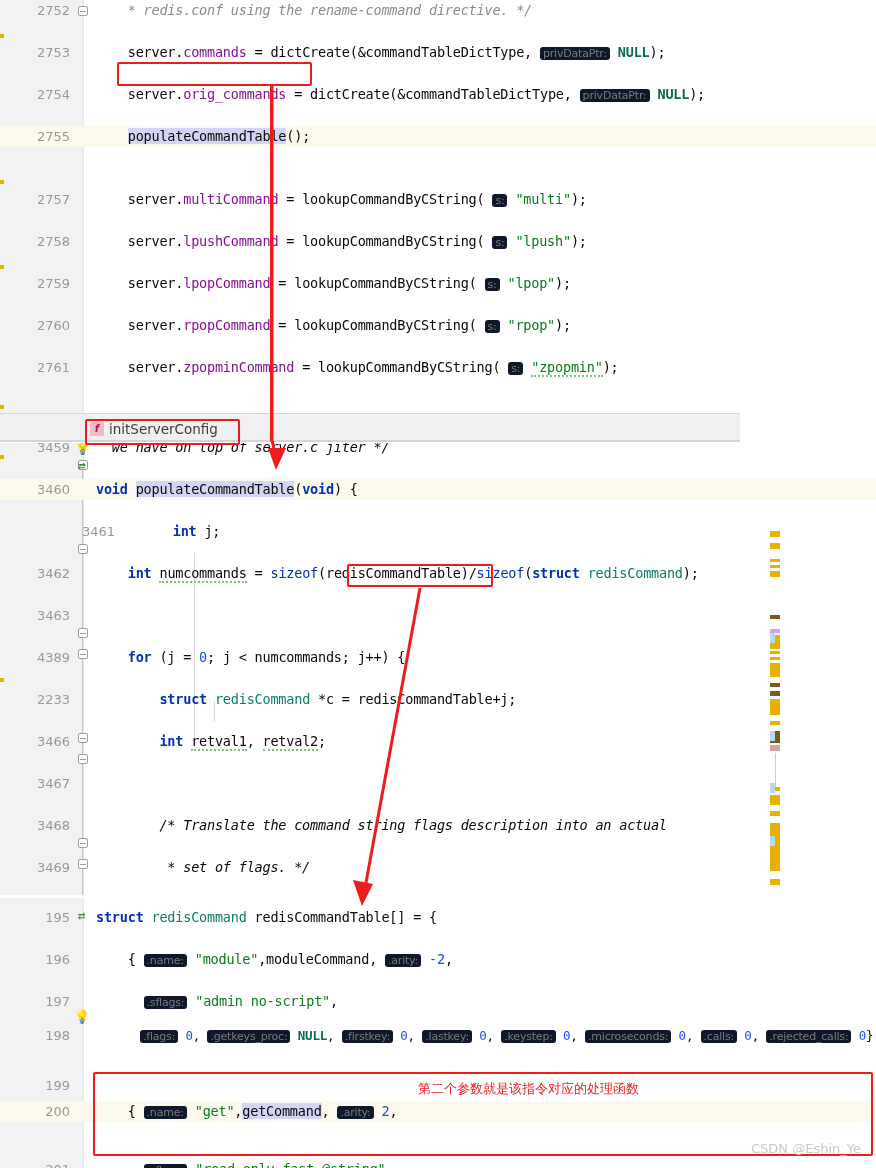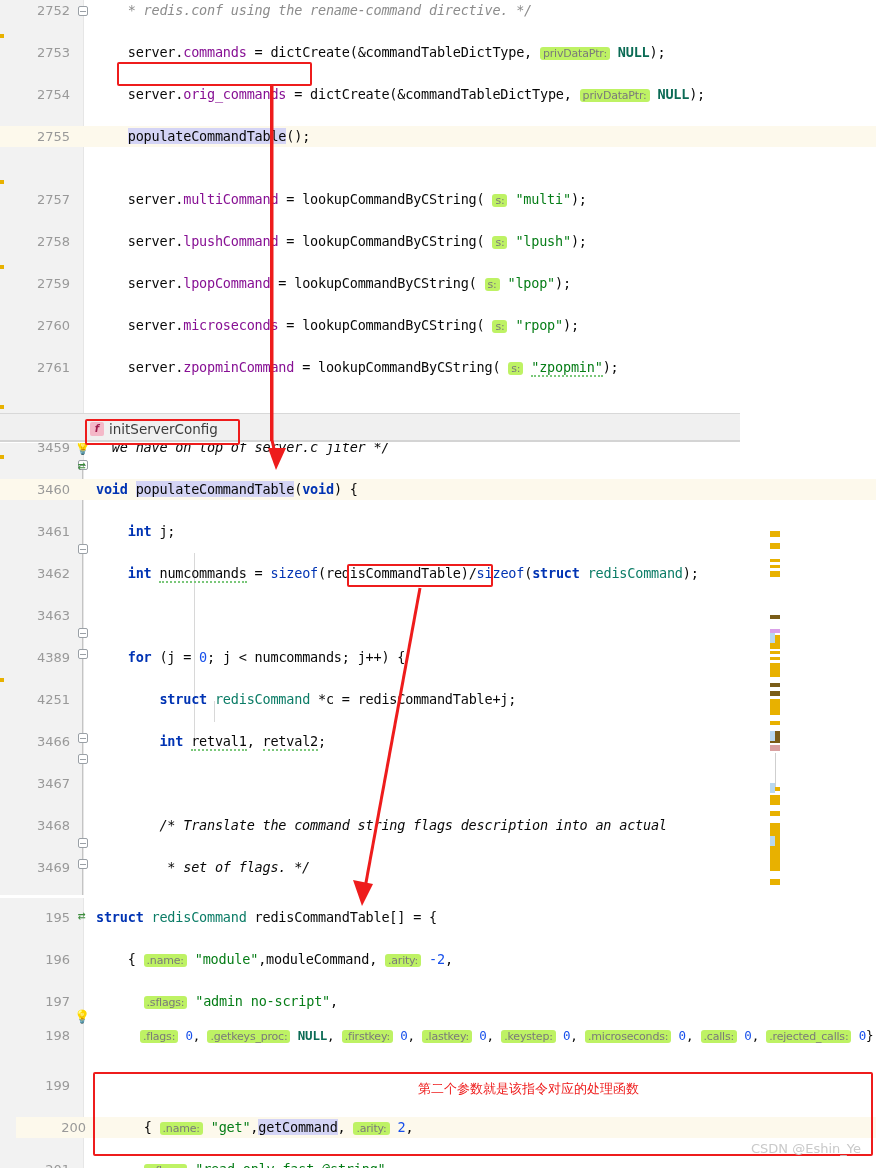--- a/index.html
+++ b/index.html
@@ -35,21 +35,21 @@
   
   .kw   { color: #0033b3; font-weight: bold; }
   .fld  { color: #871094; }
   .str  { color: #067d17; }
   .num  { color: #1750eb; }
   .cmt  { color: #8c8c8c; font-style: italic; }
   .typ  { color: #0b7c66; }
   .mac  { color: #0b6b55; font-weight: bold; }
   .kwb  { color: #0033b3; }
   .paramchip {
-    background: #bef264; color: #7a7a7a; border-radius: 3px;
+    background: #0f172a; color: #7a7a7a; border-radius: 3px;
     padding: 0 3px; font-size: 11px;
     font-family: "DejaVu Sans", "Liberation Sans", sans-serif;
   }
   .selhl { background: #d4d4f5; }
   .squig { border-bottom: 2px dotted #7ac77a; }
 
   
   .foldmark {
     position: absolute; left: 78px; width: 10px; height: 10px;
     border: 1px solid #9aa0a6; border-radius: 2px; background:#fff;
@@ -141,21 +141,21 @@
     <div class="row" style="top:126px;">
       <span class="ln">2758</span>
       <span class="code">    server.<span class="fld">lpushCommand</span> = lookupCommandByCString( <span class="paramchip">s:</span> <span class="str">"lpush"</span>);</span>
     </div>
     <div class="row" style="top:147px;">
       <span class="ln">2759</span>
       <span class="code">    server.<span class="fld">lpopCommand</span> = lookupCommandByCString( <span class="paramchip">s:</span> <span class="str">"lpop"</span>);</span>
     </div>
     <div class="row" style="top:168px;">
       <span class="ln">2760</span>
-      <span class="code">    server.<span class="fld">microseconds</span> = lookupCommandByCString( <span class="paramchip">s:</span> <span class="str">"rpop"</span>);</span>
+      <span class="code">    server.<span class="fld">rpopCommand</span> = lookupCommandByCString( <span class="paramchip">s:</span> <span class="str">"rpop"</span>);</span>
     </div>
     <div class="row" style="top:189px;">
       <span class="ln">2761</span>
       <span class="code">    server.<span class="fld">zpopminCommand</span> = lookupCommandByCString( <span class="paramchip">s:</span> <span class="str squig">"zpopmin"</span>);</span>
     </div>
 
   </div>
 
   <div id="breadcrumb-bar">
     <div id="breadcrumb">
@@ -188,38 +188,38 @@
     <div class="foldline" style="left:214px;top:258px;height:21px;background:#d8d8d8;"></div>
 
     <div class="row" style="top:-6px;">
       <span class="ln">3459</span>
       <span class="code cmt">  we have on top of server.c jiter */</span>
     </div>
     <div class="row hl" style="top:15px;">
       <span class="ln">3460</span>
       <span class="code"><span class="kw">void</span> <span class="selhl">populateCommandTable</span>(<span class="kw">void</span>) {</span>
     </div>
-    <div class="row" style="top:36px;">
+    <div class="row" style="top:36px;margin-left:45px;">
       <span class="ln">3461</span>
       <span class="code">    <span class="kw">int</span> j;</span>
     </div>
     <div class="row" style="top:57px;">
       <span class="ln">3462</span>
       <span class="code">    <span class="kw">int</span> <span class="squig">numcommands</span> = <span class="kwb">sizeof</span>(redisCommandTable)/<span class="kwb">sizeof</span>(<span class="kw">struct</span> <span class="typ">redisCommand</span>);</span>
     </div>
     <div class="row" style="top:78px;">
       <span class="ln">3463</span>
       <span class="code"></span>
     </div>
     <div class="row" style="top:99px;">
       <span class="ln">4389</span>
       <span class="code">    <span class="kw">for</span> (j = <span class="num">0</span>; j &lt; numcommands; j++) {</span>
     </div>
     <div class="row" style="top:120px;">
-      <span class="ln">4251</span>
+      <span class="ln">2233</span>
       <span class="code">        <span class="kw">struct</span> <span class="typ">redisCommand</span> *c = redisCommandTable+j;</span>
     </div>
     <div class="row" style="top:141px;">
       <span class="ln">3466</span>
       <span class="code">        <span class="kw">int</span> <span class="squig">retval1</span>, <span class="squig">retval2</span>;</span>
     </div>
     <div class="row" style="top:162px;">
       <span class="ln">3467</span>
       <span class="code"></span>
     </div>
@@ -288,21 +288,21 @@
       <span class="code">      <span class="paramchip">.sflags:</span> <span class="str">"admin no-script"</span>,</span>
     </div>
     <div class="row" style="top:64px;">
       <span class="ln">198</span>
       <span class="code" style="font-size:12.5px;">      <span class="paramchip">.flags:</span> <span class="num">0</span>, <span class="paramchip">.getkeys_proc:</span> <span class="mac">NULL</span>, <span class="paramchip">.firstkey:</span> <span class="num">0</span>, <span class="paramchip">.lastkey:</span> <span class="num">0</span>, <span class="paramchip">.keystep:</span> <span class="num">0</span>, <span class="paramchip">.microseconds:</span> <span class="num">0</span>, <span class="paramchip">.calls:</span> <span class="num">0</span>, <span class="paramchip">.rejected_calls:</span> <span class="num">0</span>},</span>
     </div>
     <div class="row" style="top:93px;">
       <span class="ln">199</span>
       <span class="code"></span>
     </div>
-    <div class="row hl" style="top:114px;margin-left:16px;">
+    <div class="row hl" style="top:98px;">
       <span class="ln">200</span>
       <span class="code">    { <span class="paramchip">.name:</span> <span class="str">"get"</span>,<span class="selhl">getCommand</span>, <span class="paramchip">.arity:</span> <span class="num">2</span>,</span>
     </div>
     <div class="row" style="top:135px;">
       <span class="ln">201</span>
       <span class="code">      <span class="paramchip">.sflags:</span> <span class="str">"read-only fast @string"</span>,</span>
     </div>
 
   </div>
 

